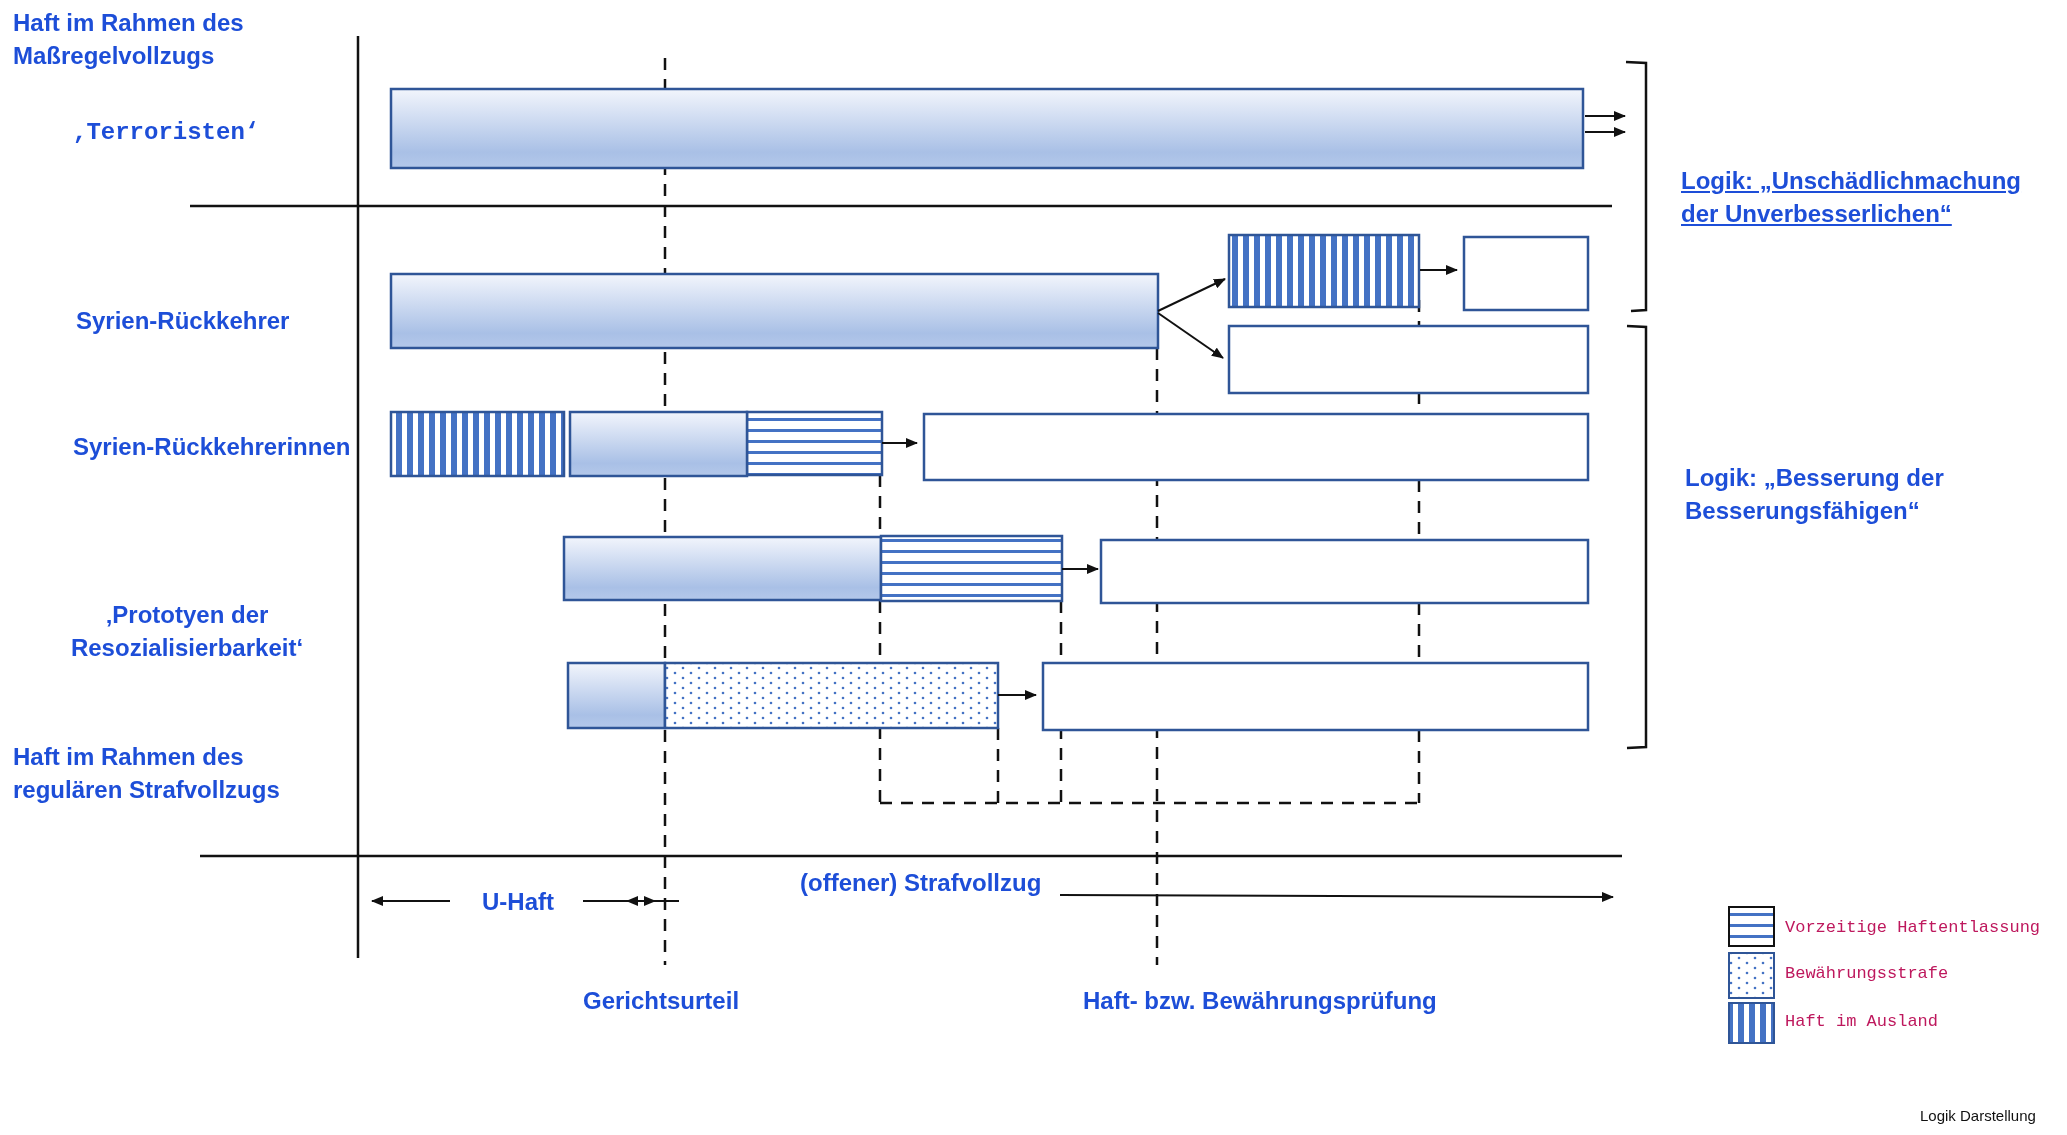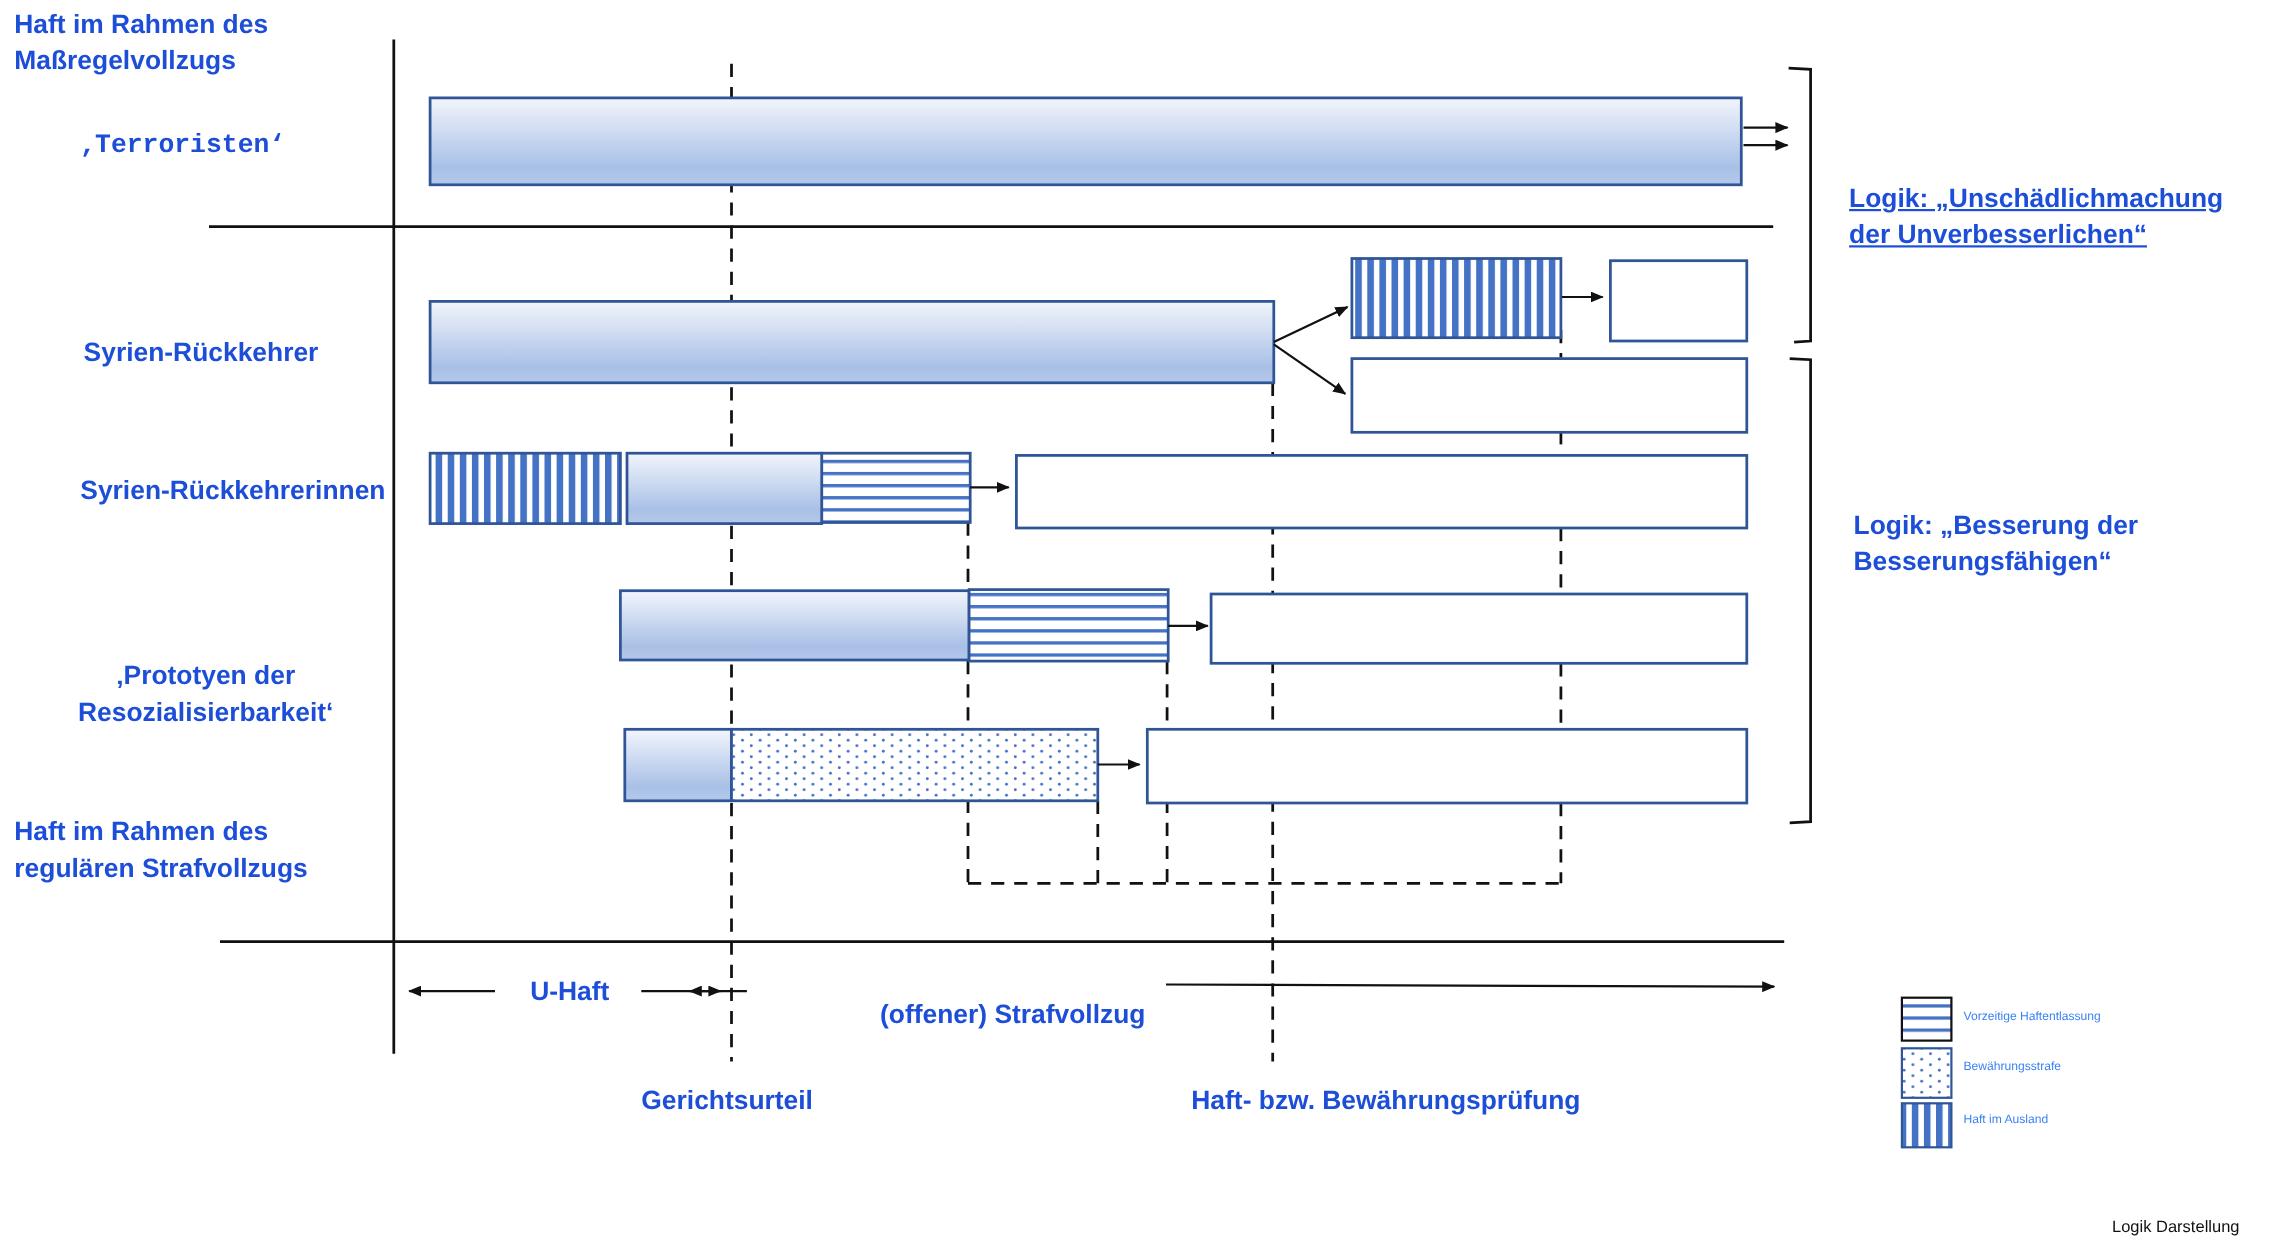--- a/index.html
+++ b/index.html
@@ -1,20 +1,20 @@
 <!DOCTYPE html>
 <html><head>
 <meta charset="utf-8">
 <style>
   html, body { margin:0; padding:0; background:#ffffff; }
   body { width:2067px; height:1135px; position:relative; overflow:hidden;
          font-family:"Liberation Sans", "DejaVu Sans", sans-serif; color:#111; }
   #diagram { position:absolute; left:0; top:0; }
   .lbl { position:absolute; font-weight:bold; font-size:24px; line-height:33px; color:#1d4ed8; white-space:nowrap; }
-  .legend-text { position:absolute; font-size:11px; color:#3b82f6; white-space:nowrap; }
+  .legend-text { position:absolute; font-size:17px; color:#be185d; white-space:nowrap;font-family:Liberation Mono, monospace; }
   .credit { position:absolute; font-size:15px; color:#111; white-space:nowrap; }
 </style>
 </head>
 <body>
 
 <svg id="diagram" width="2067" height="1135" viewBox="0 0 2067 1135">
   <defs>
     <linearGradient id="barGrad" x1="0" y1="0" x2="0" y2="1">
       <stop offset="0" stop-color="#f2f5fc"></stop>
       <stop offset="0.8" stop-color="#a9c0e6"></stop>
@@ -114,21 +114,21 @@
 <div class="lbl" style="left:72px; top:116px;font-family:Liberation Mono, monospace;">‚Terroristen‘</div>
 <div class="lbl" style="left:76px; top:304px;">Syrien-Rückkehrer</div>
 <div class="lbl" style="left:73px; top:430px;">Syrien-Rückkehrerinnen</div>
 <div class="lbl" style="left:67px; top:598px; width:240px; white-space:normal;text-align:center;">‚Prototyen der Resozialisierbarkeit‘</div>
 <div class="lbl" style="left:13px; top:740px; width:280px; white-space:normal;">Haft im Rahmen des regulären Strafvollzugs</div>
 
 <div class="lbl" style="left:1681px; top:164px; width:360px; white-space:normal;text-decoration:underline;">Logik: „Unschädlichmachung der Unverbesserlichen“</div>
 <div class="lbl" style="left:1685px; top:461px; width:290px; white-space:normal;">Logik: „Besserung der Besserungsfähigen“</div>
 
 <div class="lbl" style="left:482px; top:885px;">U-Haft</div>
-<div class="lbl" style="left:800px; top:906px;">(offener) Strafvollzug</div>
+<div class="lbl" style="left:800px; top:866px;">(offener) Strafvollzug</div>
 <div class="lbl" style="left:583px; top:984px;">Gerichtsurteil</div>
 <div class="lbl" style="left:1083px; top:984px;">Haft- bzw. Bewährungsprüfung</div>
 
 <div class="legend-text" style="left:1785px; top:918px;">Vorzeitige Haftentlassung</div>
 <div class="legend-text" style="left:1785px; top:964px;">Bewährungsstrafe</div>
 <div class="legend-text" style="left:1785px; top:1012px;">Haft im Ausland</div>
 
 <div class="credit" style="left:1920px; top:1107px;">Logik Darstellung</div>
 
 </body></html>

